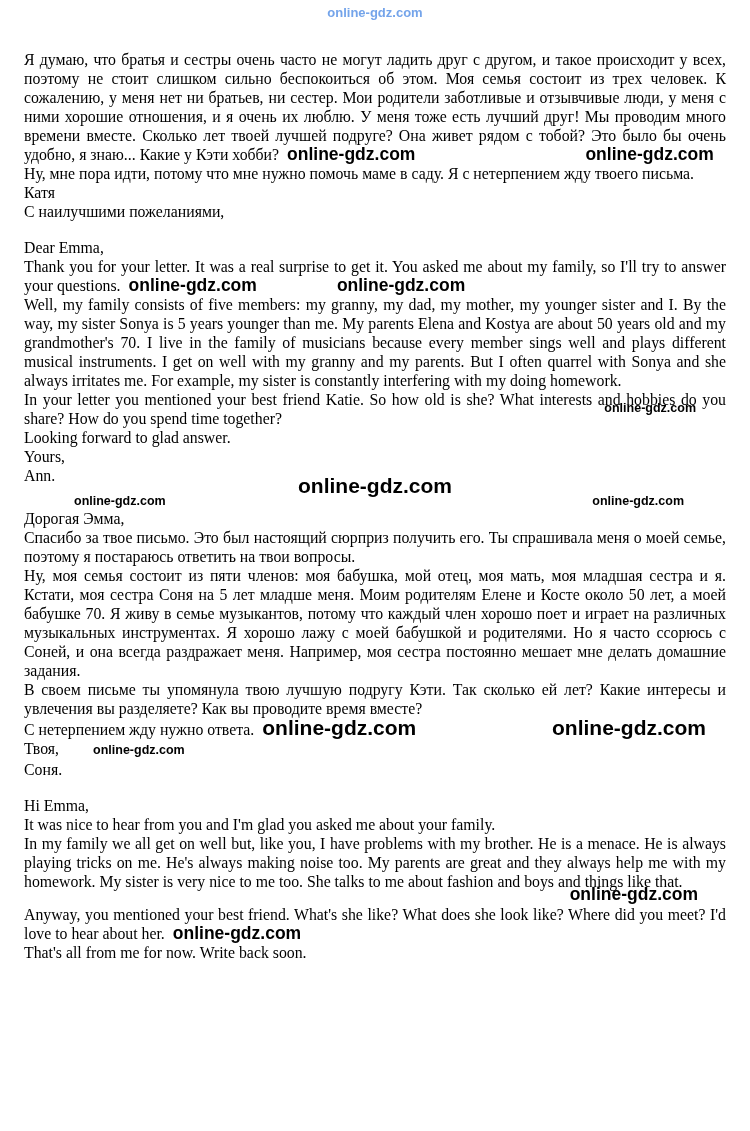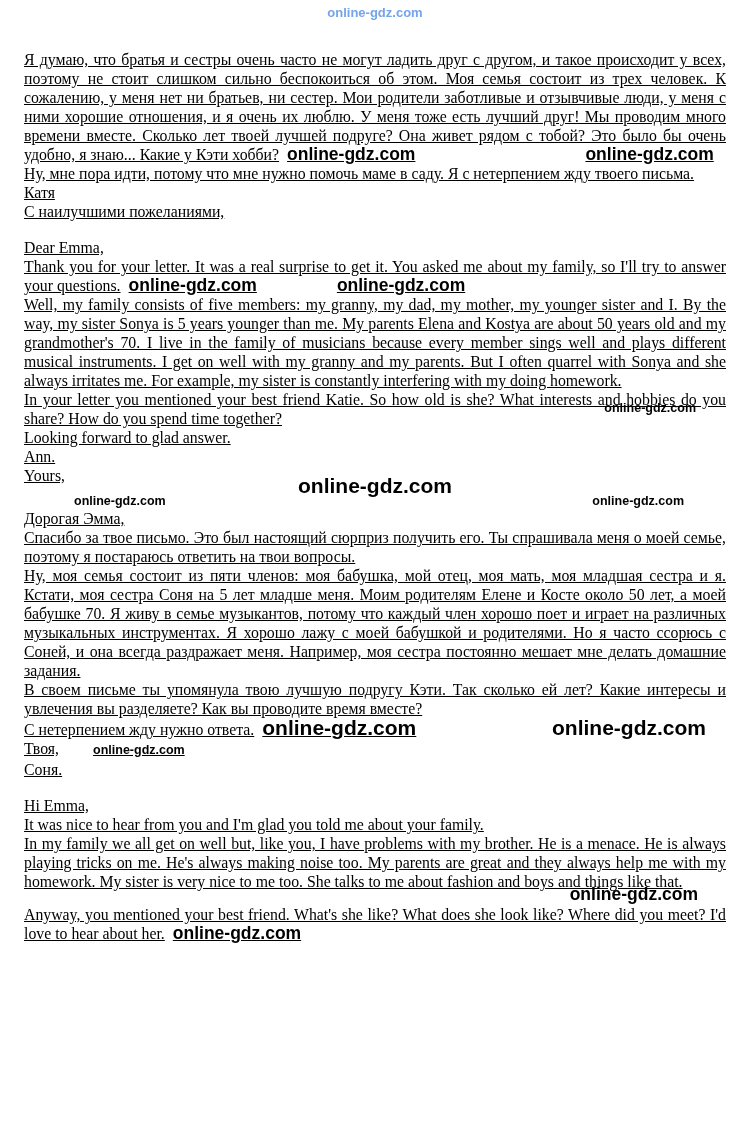--- a/index.html
+++ b/index.html
@@ -18,21 +18,21 @@
     overflow:hidden;
     background:#fff;
   }
   .wm-top {
     position:absolute; top:3px; left:0; width:100%;
     text-align:center;
     font-family:"Liberation Sans", sans-serif;
     font-size:13px; font-weight:700;
     cursor:pointer;
   }
-  p { text-align:justify;text-decoration:underline; }
+  p { text-align:justify; }
   p.line { text-align:left; }
   .wm {
     font-family:"Liberation Sans", sans-serif;
     font-weight:700; color:#000; white-space:nowrap;
   }
   .wm-sm { font-size:12.5px; }
   .wm-md { font-size:17.5px; }
   .wm-lg { font-size:21px; }
   .ml-sm { margin-left:8px; }
   .ml-med { margin-left:80px; }
@@ -64,22 +64,22 @@
   </section>
 
   <div class="spacer"></div>
 
   <section>
     <p class="line">Dear Emma,</p>
     <p><span>Thank you for your letter. It was a real surprise to get it. You asked me about my family, so I'll try to answer your questions.</span><span class="wm wm-md ml-sm">online-gdz.com</span><span class="wm wm-md ml-med">online-gdz.com</span></p>
     <p>Well, my family consists of five members: my granny, my dad, my mother, my younger sister and I. By the way, my sister Sonya is 5 years younger than me. My parents Elena and Kostya are about 50 years old and my grandmother's 70. I live in the family of musicians because every member sings well and plays different musical instruments. I get on well with my granny and my parents. But I often quarrel with Sonya and she always irritates me. For example, my sister is constantly interfering with my doing homework.</p>
     <p class="rel"><span>In your letter you mentioned your best friend Katie. So how old is she? What interests and hobbies do you share? How do you spend time together?</span><span class="wm wm-sm abs-right-sm">online-gdz.com</span></p>
     <p class="line">Looking forward to glad answer.</p>
+    <p class="line">Yours,</p>
     <p class="line">Ann.</p>
-    <p class="line">Yours,</p>
   </section>
 
   <div class="wm-row">
     <span class="wm wm-sm wm-left">online-gdz.com</span>
     <span class="wm wm-lg wm-center">online-gdz.com</span>
     <span class="wm wm-sm wm-right">online-gdz.com</span>
   </div>
 
   <section>
     <p class="line">Дорогая Эмма,</p>
@@ -88,21 +88,22 @@
     <p>В своем письме ты упомянула твою лучшую подругу Кэти. Так сколько ей лет? Какие интересы и увлечения вы разделяете? Как вы проводите время вместе?</p>
     <p class="rel"><span>С нетерпением жду нужно ответа.</span><span class="wm wm-lg ml-sm">online-gdz.com</span><span class="wm wm-lg abs-right-lg">online-gdz.com</span></p>
     <p class="line"><span>Твоя,</span><span class="wm wm-sm ml-sig">online-gdz.com</span></p>
     <p class="line">Соня.</p>
   </section>
 
   <div class="spacer"></div>
 
   <section>
     <p class="line">Hi Emma,</p>
-    <p class="line">It was nice to hear from you and I'm glad you told me about your family.</p>
+    <p class="line">It was nice to hear from you and I'm glad you asked me about your family.</p>
     <p>In my family we all get on well but, like you, I have problems with my brother. He is a menace. He is always playing tricks on me. He's always making noise too. My parents are great and they always help me with my homework. My sister is very nice to me too. She talks to me about fashion and boys and things like that.</p>
     <div class="wm-break-right">
       <span class="wm wm-md">online-gdz.com</span>
     </div>
     <p><span>Anyway, you mentioned your best friend. What's she like? What does she look like? Where did you meet? I'd love to hear about her.</span><span class="wm wm-md ml-sm">online-gdz.com</span></p>
+    <p class="line">That's all from me for now. Write back soon.</p>
   </section>
 
 </div>
 
 </body></html>

